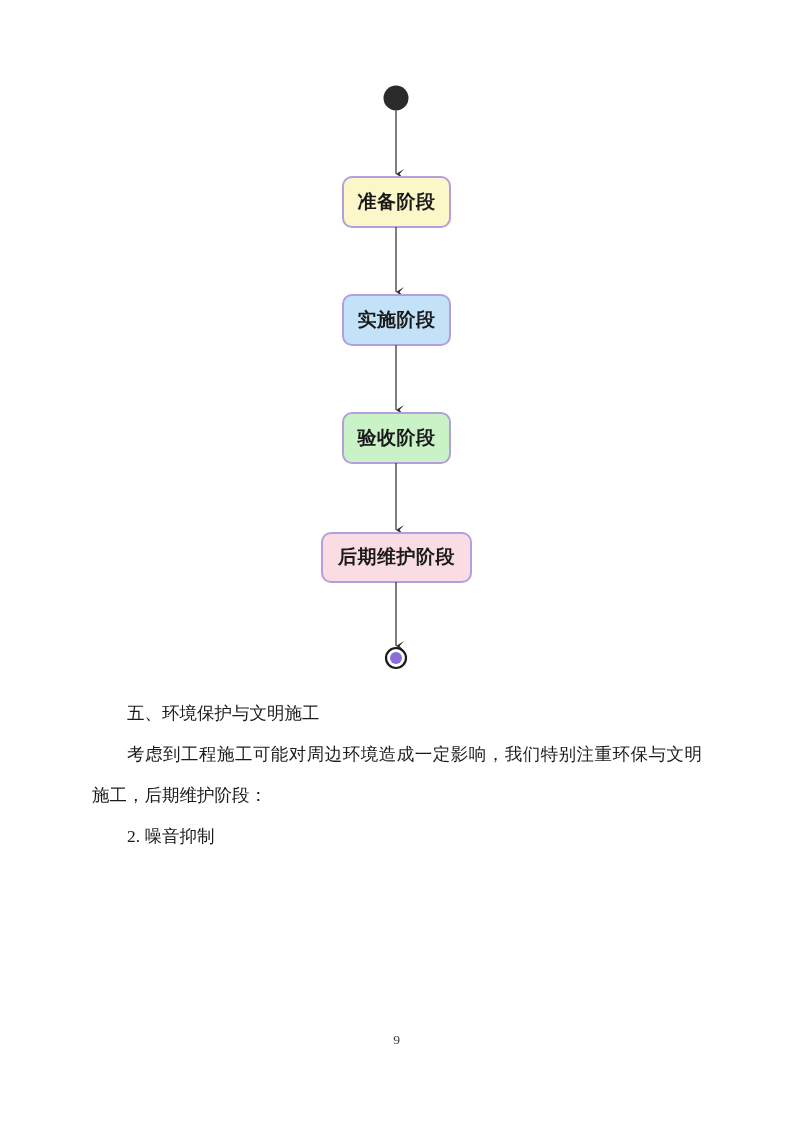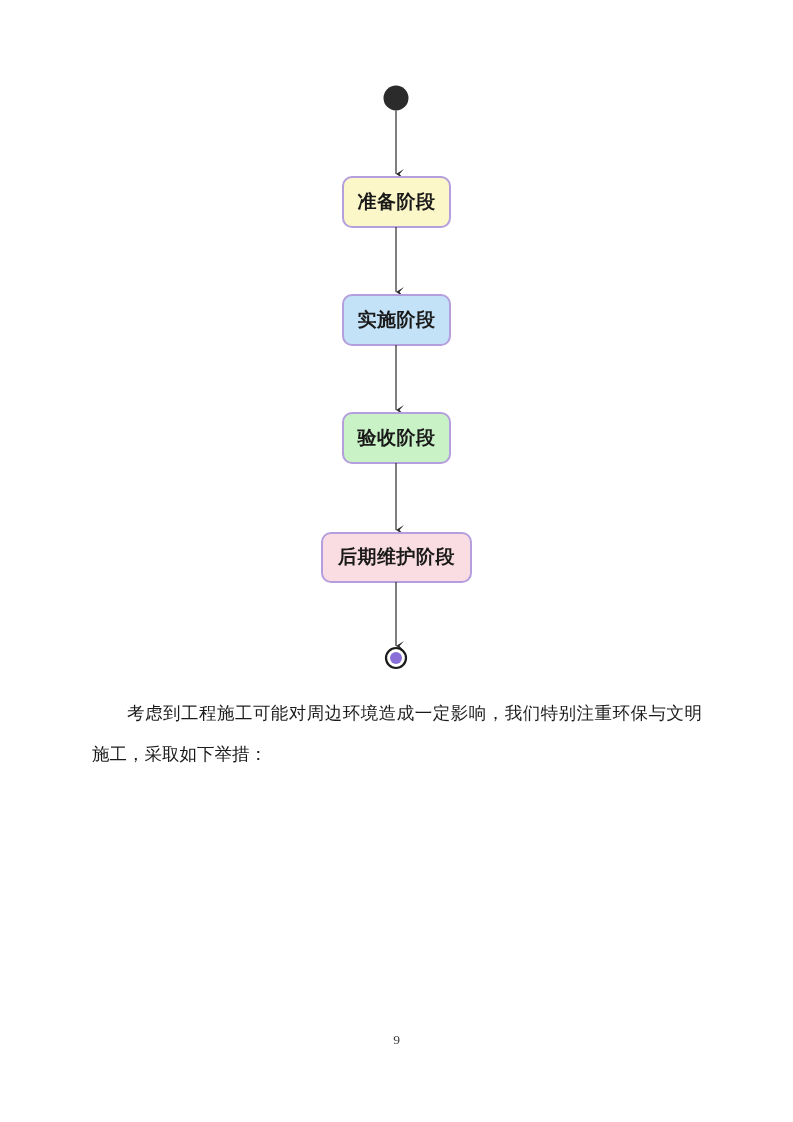--- a/index.html
+++ b/index.html
@@ -119,18 +119,20 @@
       <line x1="396" y1="582" x2="396" y2="646" stroke="#2b2b2b" stroke-width="1.2" marker-end="url(#arrowv)"></line>
 
       <g>
         <circle cx="396" cy="658" r="10" fill="#ffffff" stroke="#1a1a1a" stroke-width="2.2"></circle>
         <circle cx="396" cy="658" r="6" fill="#8a6fd8"></circle>
       </g>
     </svg>
   </div>
 
   <div class="doc">
-    <p class="para indent">考虑到工程施工可能对周边环境造成一定影响，我们特别注重环保与文明施工，采取如下举措：</p>
+    <p class="para heading">五、环境保护与文明施工</p>
+    <p class="para indent">考虑到工程施工可能对周边环境造成一定影响，我们特别注重环保与文明施工，后期维护阶段：</p>
+    <p class="para indent">2. 噪音抑制</p>
   </div>
 
   <div class="page-number">9</div>
 
 </div>
 
 </body></html>

